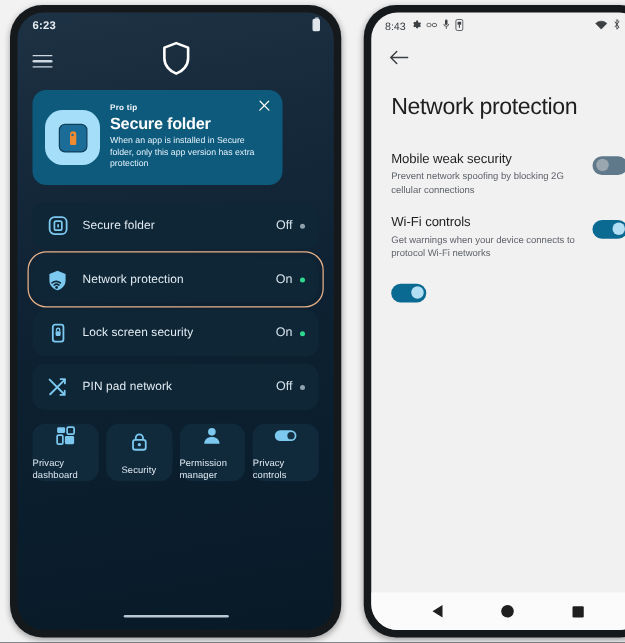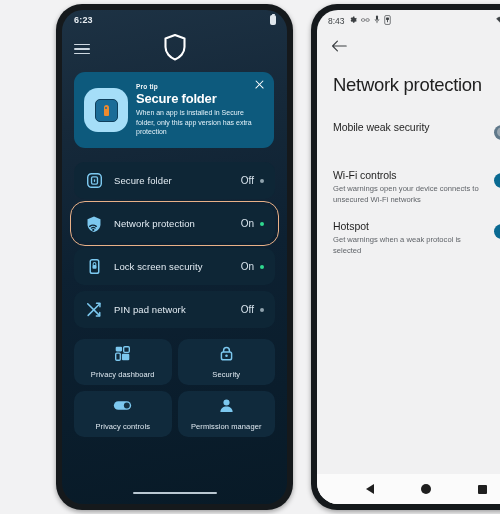--- a/index.html
+++ b/index.html
@@ -23,21 +23,21 @@
 
   
   .phone {
     position: relative;
     border-radius: 26px;
     background: #15191c;
     padding: 6px;
     box-shadow: 0 2px 5px rgba(0,0,0,.35);
     flex: 0 0 auto;
   }
-  .phone-left  { width: 237px; height: 506px; margin-left: 48px; }
+  .phone-left  { width: 265px; height: 506px; }
   .phone-right { width: 231px; height: 506px; }
 
   .screen {
     width: 100%;
     height: 100%;
     border-radius: 21px;
     overflow: hidden;
     position: relative;
   }
 
@@ -180,21 +180,21 @@
   .row-state { color: #d7e3ec; font-size: 10px; margin-right: 6px; }
   .row-dot { width: 4px; height: 4px; border-radius: 50%; }
   .dot-on  { background: #2fd98f; }
   .dot-off { background: #8fa2ad; }
 
   
   .tiles {
     margin-top: 11px;
     padding: 0 12px;
     display: grid;
-    grid-template-columns: 1fr 1fr;
+    grid-template-columns: 1fr 1fr 1fr 1fr;
     gap: 6px;
   }
   .tile {
     height: 46px;
     background: #102a3c;
     border-radius: 10px;
     display: flex;
     flex-direction: column;
     align-items: center;
     justify-content: center;
@@ -443,36 +443,36 @@
               <rect x="4" y="8.2" width="12" height="9.2" rx="2.2" fill="none" stroke="#7cc8ef" stroke-width="1.7"></rect>
               <path d="M6.6 8.2 V6.4 a3.4 3.4 0 0 1 6.8 0 V8.2" fill="none" stroke="#7cc8ef" stroke-width="1.7"></path>
               <circle cx="10" cy="12.6" r="1.5" fill="#7cc8ef"></circle>
             </svg>
           </span>
           <span class="tile-label">Security</span>
         </div>
 
         <div class="tile">
           <span>
+            <svg width="17" height="17" viewBox="0 0 20 20">
+              <circle cx="10" cy="6.4" r="3.6" fill="#7cc8ef"></circle>
+              <path d="M2.8 17.6 c0-4 3.2-6.4 7.2-6.4 s7.2 2.4 7.2 6.4 z" fill="#7cc8ef"></path>
+            </svg>
+          </span>
+          <span class="tile-label">Permission manager</span>
+        </div>
+
+        <div class="tile">
+          <span>
             <svg width="19" height="17" viewBox="0 0 22 14">
               <rect x="1" y="2" width="20" height="10" rx="5" fill="#7cc8ef"></rect>
               <circle cx="16" cy="7" r="3.4" fill="#143243"></circle>
             </svg>
           </span>
           <span class="tile-label">Privacy controls</span>
-        </div>
-
-        <div class="tile">
-          <span>
-            <svg width="17" height="17" viewBox="0 0 20 20">
-              <circle cx="10" cy="6.4" r="3.6" fill="#7cc8ef"></circle>
-              <path d="M2.8 17.6 c0-4 3.2-6.4 7.2-6.4 s7.2 2.4 7.2 6.4 z" fill="#7cc8ef"></path>
-            </svg>
-          </span>
-          <span class="tile-label">Permission manager</span>
         </div>
       </div>
 
       <div class="home-indicator-wrap">
         <div class="home-indicator"></div>
       </div>
 
     </div>
   </div>
 
@@ -532,41 +532,38 @@
         </span>
       </div>
 
       <div class="page-title-light">Network protection</div>
 
       <div class="settings-list">
 
         <div class="setting-row">
           <div class="setting-text">
             <div class="setting-title">Mobile weak security</div>
+            <div class="setting-desc">Prevent network spoofing by blocking 2G cellular connections</div>
           </div>
           <div class="switch off">
               <span class="knob"></span>
             </div>
         </div>
 
         <div class="setting-row">
           <div class="setting-text">
             <div class="setting-title">Wi-Fi controls</div>
-            <div class="setting-desc">Get warnings open your device connects to unsecured Wi-Fi networks</div>
+            <div class="setting-desc">Get warnings when your device connects to protocol Wi-Fi networks</div>
           </div>
           <div class="switch on">
               <span class="knob"></span>
             </div>
         </div>
 
         <div class="setting-row">
-          <div class="setting-text">
-            <div class="setting-title">Hotspot</div>
-            <div class="setting-desc">Get warnings when a weak protocol is selected</div>
-          </div>
           <div class="switch on">
               <span class="knob"></span>
             </div>
         </div>
 
       </div>
 
       <div class="navbar">
         <span class="nav-back"></span>
         <span class="nav-home"></span>

